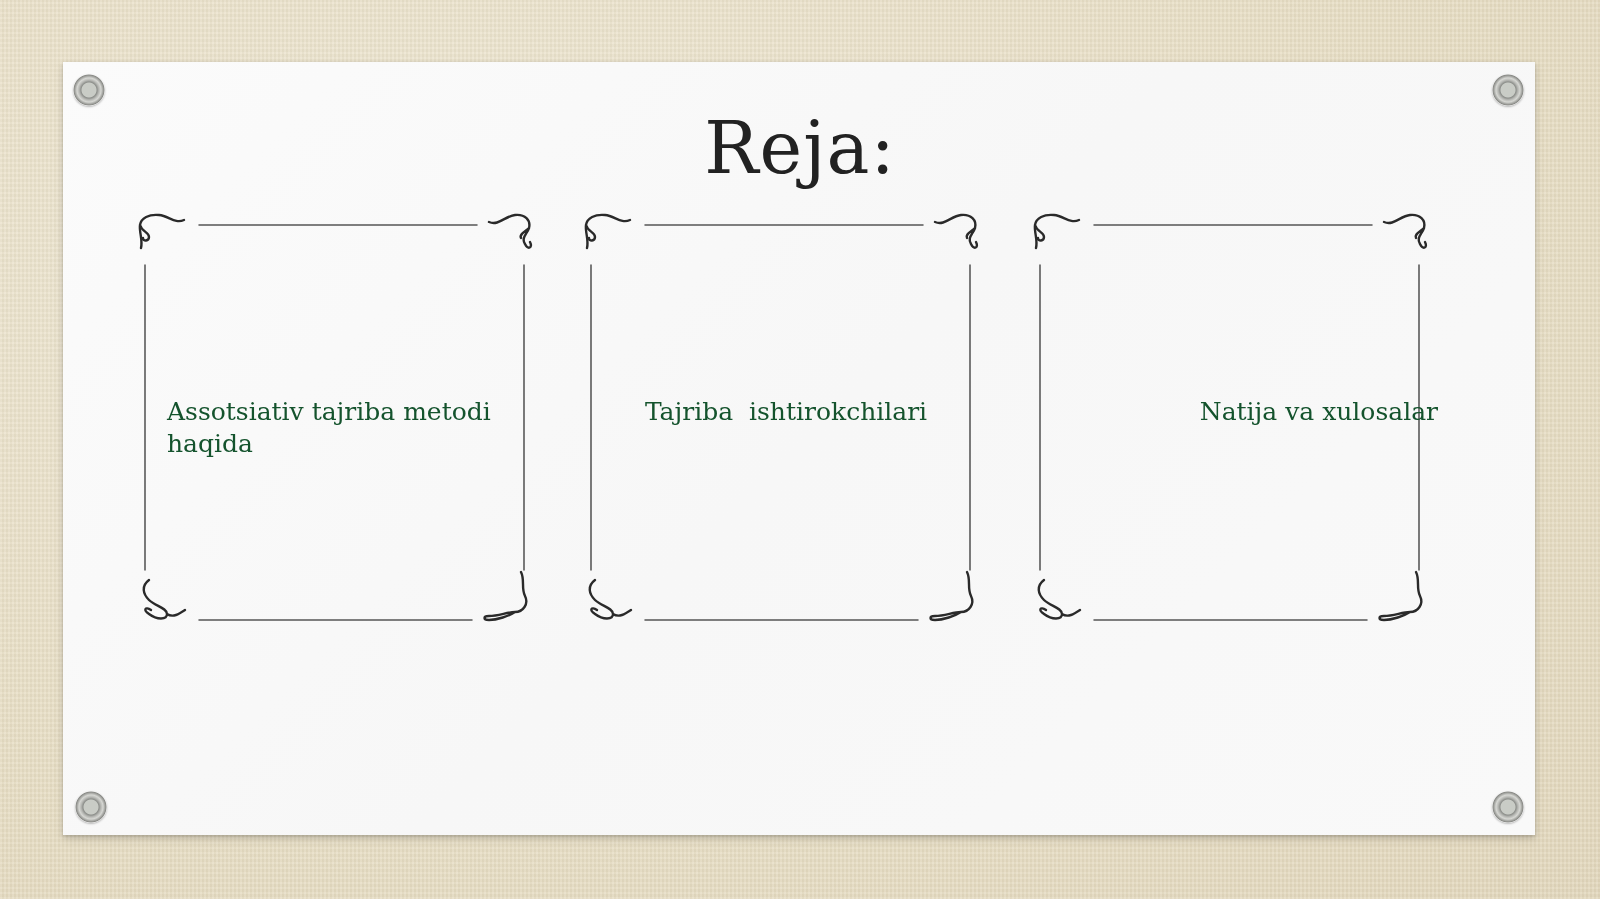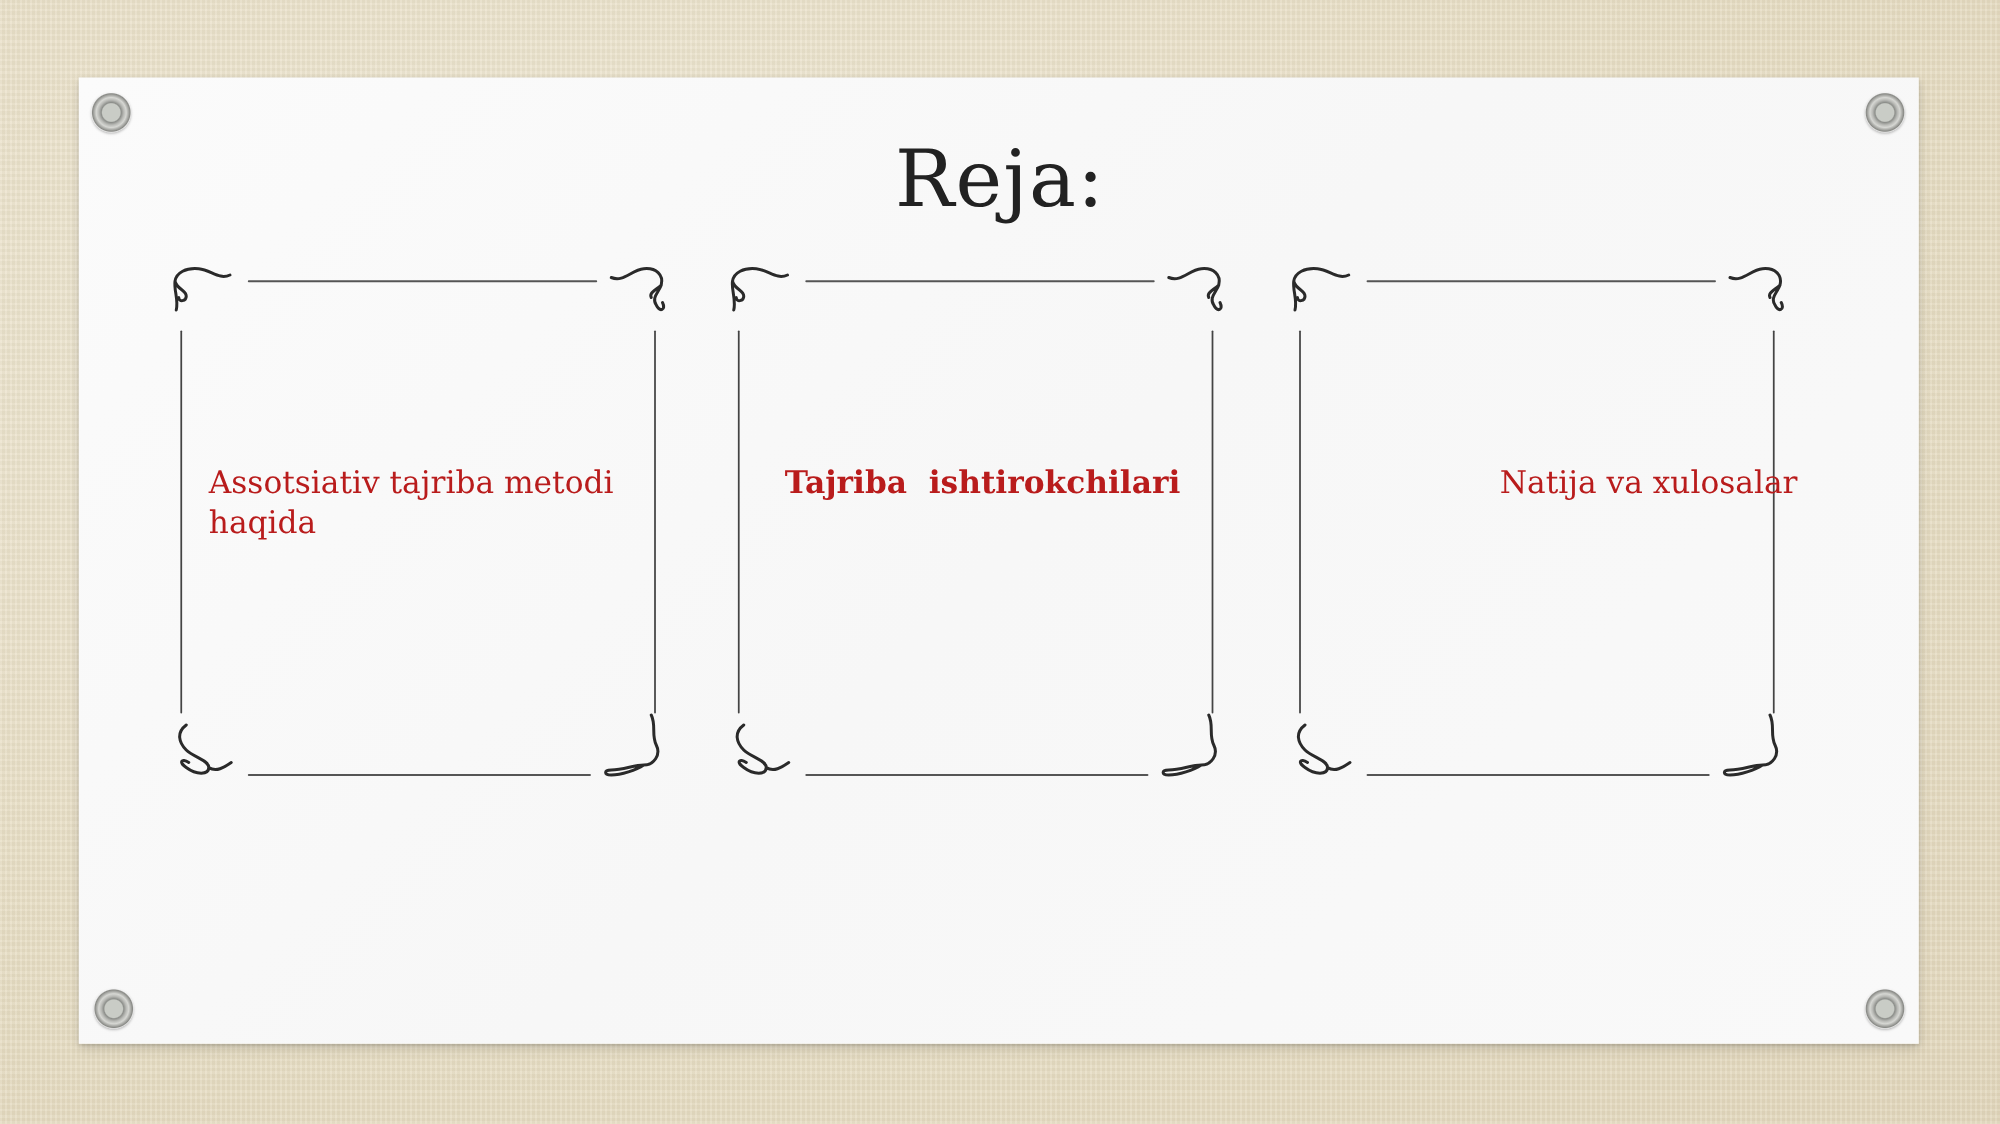--- a/index.html
+++ b/index.html
@@ -17,32 +17,32 @@
     background: linear-gradient(135deg, #fbfbfb 0%, #f7f7f7 50%, #f9f9f9 100%);
     box-shadow: 0 2px 4px rgba(0,0,0,0.18), 0 4px 10px rgba(0,0,0,0.10);
   }
   .grommet {
     position: absolute; width: 32px; height: 32px; border-radius: 50%;
     background: radial-gradient(circle at 50% 50%, #c9ccc6 0 7px, #8d8f8b 8px, #b9bab6 10px, #d6d7d3 12px, #8a8b87 15px, rgba(0,0,0,0) 16px);
     box-shadow: 0 1px 2px rgba(0,0,0,0.25);
   }
   .title {
     position: absolute; left: 0; width: 100%; top: 112px; text-align: center;
-    font-size: 63px; color: #222; letter-spacing: 1px; line-height: 1;
+    font-size: 72px; color: #222; letter-spacing: 1px; line-height: 1;
   }
   .frame { position: absolute; top: 210px; width: 406px; height: 416px; }
   .frame svg { position: absolute; left: 0; top: 0; }
   .frame-text {
-    position: absolute; top: 160px; font-size: 25px; color: #b91c1c; line-height: 32px;
+    position: absolute; top: 186px; font-size: 25px; color: #14532d; line-height: 32px;
   }
   #frame-1 { left: 137px; }
   #frame-2 { left: 583px; }
   #frame-3 { left: 1032px; }
   #frame-1 .frame-text { left: 30px; width: 330px; text-align: left; }
-  #frame-2 .frame-text { left: 20px; width: 366px; text-align: center; font-weight: bold; }
+  #frame-2 .frame-text { left: 20px; width: 366px; text-align: center; }
   #frame-3 .frame-text { left: 20px; width: 386px; text-align: right; }
 </style>
 </head>
 <body>
 
 <div class="paper">
   <div class="grommet" style="left:10px; top:12px;"></div>
   <div class="grommet" style="left:1429px; top:12px;"></div>
   <div class="grommet" style="left:12px; top:729px;"></div>
   <div class="grommet" style="left:1429px; top:729px;"></div>

